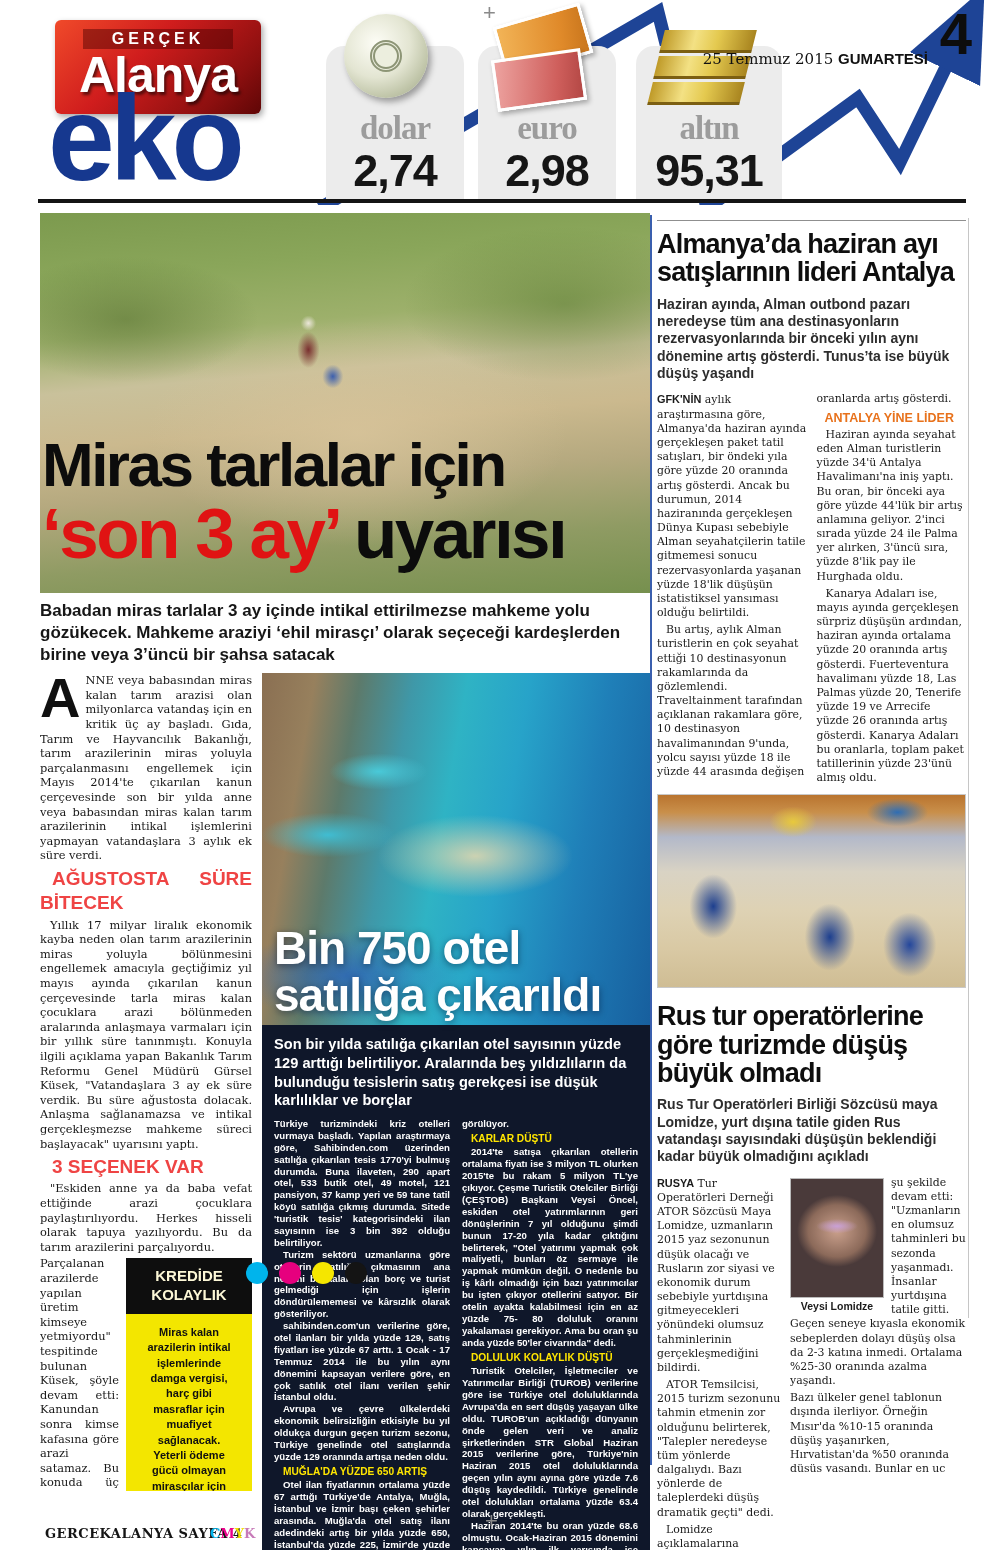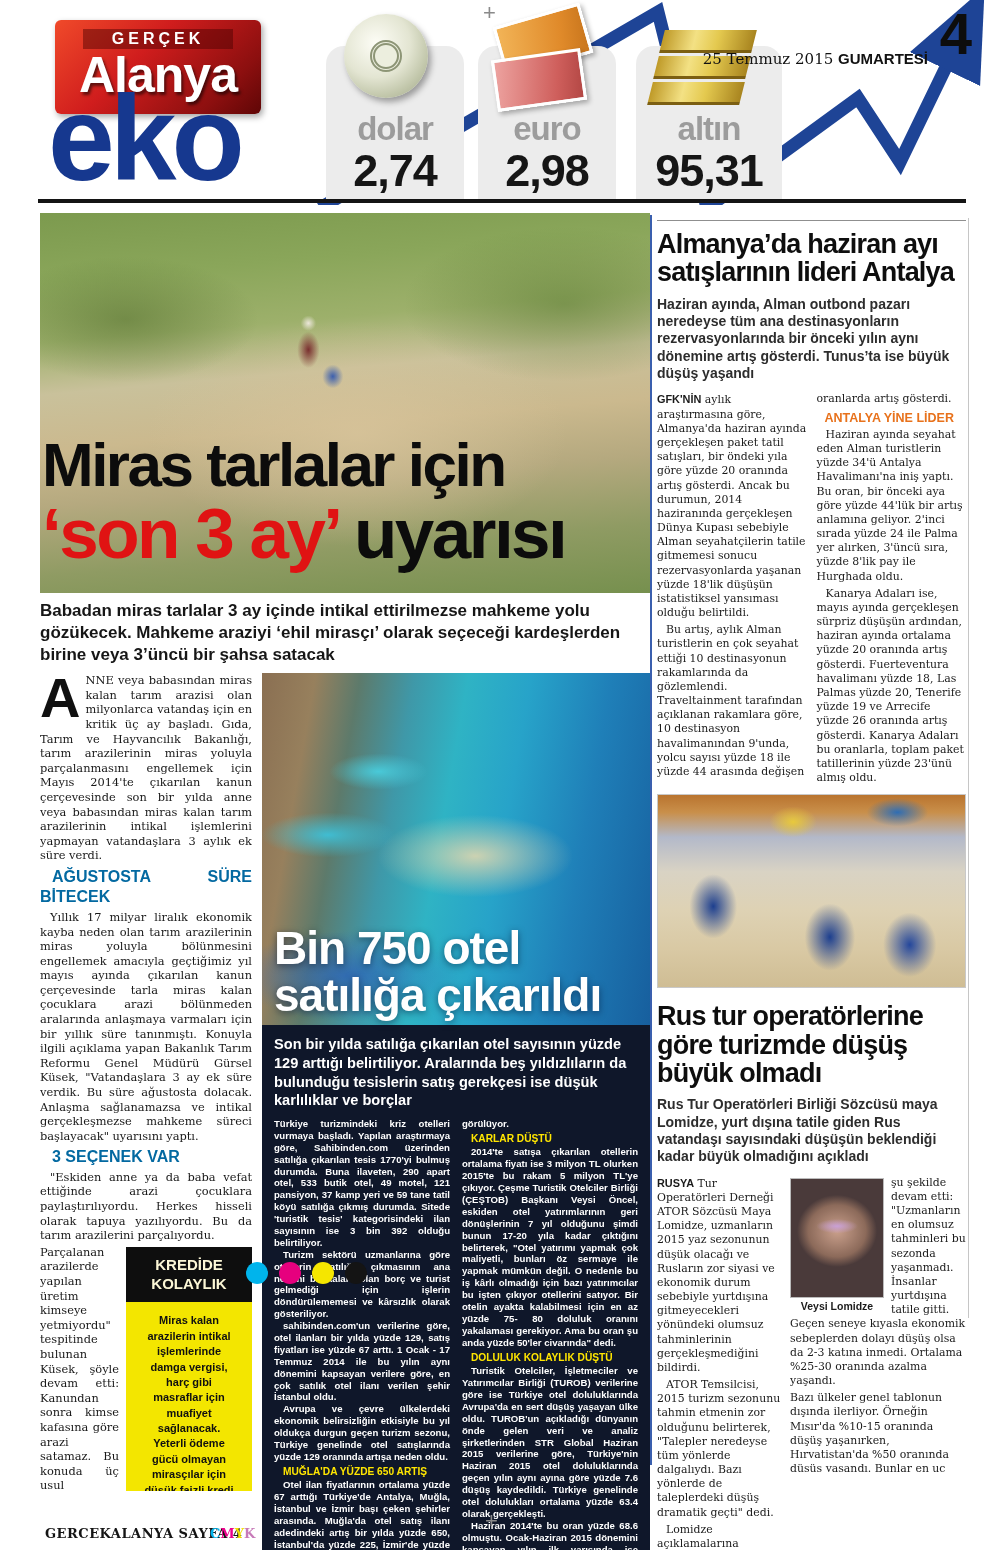--- a/index.html
+++ b/index.html
@@ -13,21 +13,21 @@
   .logo{position:absolute;left:55px;top:20px;width:206px;height:94px;border-radius:6px;
         background:linear-gradient(135deg,#f04a2a 0%,#d01d1d 40%,#8c0f0f 80%,#5f0606 100%);
         box-shadow:2px 3px 6px rgba(0,0,0,.35);text-align:center;}
   .logo-ger{margin:9px auto 0;width:150px;background:rgba(70,0,0,.45);color:#fff;font-weight:bold;
         font-size:16px;letter-spacing:4px;padding:1px 0;}
   .logo-alanya{color:#fff;font-weight:bold;font-size:50px;line-height:52px;letter-spacing:-1px;
         text-shadow:2px 3px 3px rgba(0,0,0,.55);}
   .eko{position:absolute;left:48px;top:78px;font-size:120px;font-weight:bold;color:#16388f;
         letter-spacing:-5px;line-height:1;}
   .ticker{position:absolute;top:46px;height:154px;text-align:center;}
-  .t-label{position:absolute;top:64px;width:100%;font-size:33px;font-weight:bold;color:#9c9c9c;letter-spacing:-1px;}
+  .t-label{position:absolute;top:64px;width:100%;font-size:33px;font-weight:bold;color:#9c9c9c;letter-spacing:-1px;font-family:Liberation Serif, serif;}
   .t-value{position:absolute;top:99px;width:100%;font-size:45px;font-weight:bold;color:#161616;letter-spacing:-1px;}
   .icon-dollar{position:absolute;left:344px;top:14px;width:84px;height:84px;border-radius:50%;
         background:radial-gradient(circle at 38% 35%,#fdfdf6,#e3e5d2 45%,#c2c7ab 70%,#9aa184 100%);
         box-shadow:3px 4px 6px rgba(0,0,0,.35);}
   .icon-dollar::after{content:"";position:absolute;left:26px;top:26px;width:32px;height:32px;border-radius:50%;
         background:#eceede;border:5px double #8d9576;box-sizing:border-box;}
   .icon-euro{position:absolute;left:492px;top:8px;width:100px;height:110px;}
   .icon-euro .n1,.icon-euro .n2{position:absolute;width:84px;height:46px;border:3px solid #fff;box-shadow:2px 3px 5px rgba(0,0,0,.3);}
   .icon-euro .n1{left:6px;top:6px;transform:rotate(-16deg);background:linear-gradient(100deg,#f2b457,#e08a2a 70%,#c9761d);}
   .icon-euro .n2{left:2px;top:46px;transform:rotate(-8deg);background:linear-gradient(100deg,#eda3a0,#cf5f5c 70%,#b34744);}
@@ -56,21 +56,21 @@
   .hl2{font-size:71px;font-weight:bold;letter-spacing:-2.5px;line-height:1.02;margin-top:2px;}
   .hl-red{color:#e01313;} .hl-blk{color:#0c0c0c;}
   .dek{margin-top:7px;font-size:17px;font-weight:bold;color:#161616;line-height:1.28;}
   .cols{display:flex;gap:10px;margin-top:8px;}
   .story{width:212px;max-height:818px;overflow:hidden;font-family:"DejaVu Serif",serif;
          font-size:11.4px;line-height:1.28;text-align:justify;color:#181818;}
   .story p{margin:0 0 2px;text-indent:10px;}
   .story p.nofirst{text-indent:0;}
   .dropcap{float:left;font-family:"Liberation Sans",sans-serif;font-weight:bold;font-size:56px;
          line-height:44px;padding:3px 5px 0 0;color:#101010;}
-  .ohead{font-family:"Liberation Sans",sans-serif;font-weight:bold;color:#0369a1;font-size:16px;
+  .ohead{font-family:"Liberation Sans",sans-serif;font-weight:bold;color:#ef4444;font-size:19px;
          margin:4px 0 2px;text-indent:12px;}
   .kredi{float:right;width:126px;margin:2px 0 4px 7px;font-family:"Liberation Sans",sans-serif;text-align:center;}
   .kredi-head{background:#0e0e0e;color:#fcf7d6;font-weight:bold;font-size:15px;line-height:1.25;padding:9px 4px;}
   .kredi-body{background:#f3e600;color:#101010;font-weight:bold;font-size:11px;line-height:1.4;padding:11px 15px;}
   .dots{position:absolute;left:246px;top:1262px;display:flex;gap:11px;}
   .dot{width:22px;height:22px;border-radius:50%;}
   
   .bluebox{width:388px;}
   .resort{position:relative;height:352px;background:
       radial-gradient(70px 26px at 30% 28%, rgba(73,208,224,.9), rgba(73,208,224,0) 70%),

